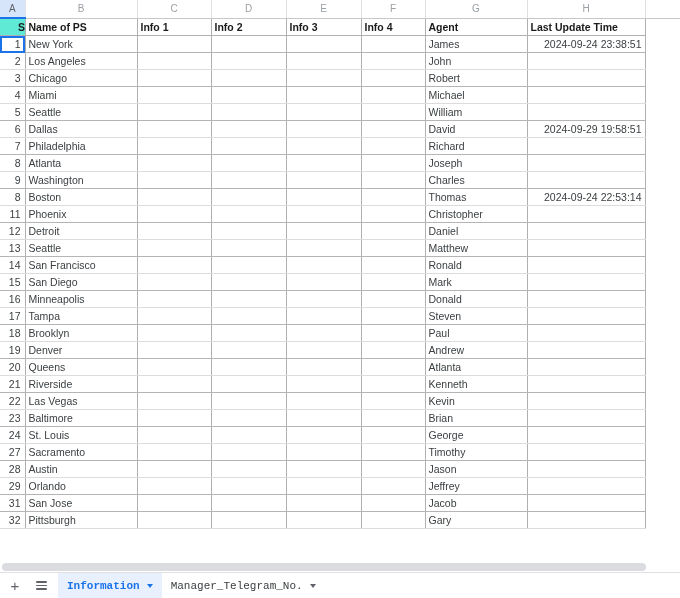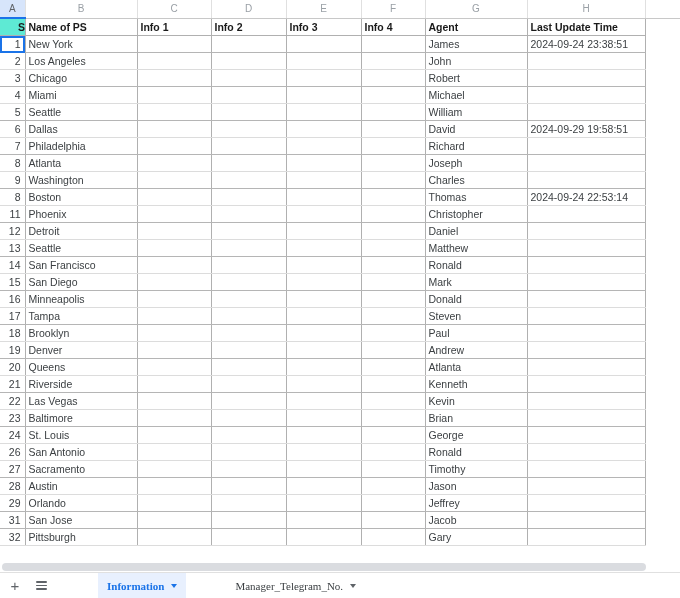--- a/index.html
+++ b/index.html
@@ -99,21 +99,21 @@
   }
   tr.datarow.alt td { border-bottom: 1px solid #dcdcdc; }
   tr.datarow td.rowno {
     text-align: right;
     padding-right: 4px;
     color: #3c4043;
     border-right: 1px solid #b0b0b0;
     background: #ffffff;
   }
   tr.datarow td.tail { border-right: none; border-bottom: none; background: #fff; }
-  td.num { text-align: left; padding-right: 4px; }
+  td.num { text-align: right; padding-right: 4px; }
 
   
   td.selcell {
     position: relative;
     outline: 2px solid #1a73e8;
     outline-offset: -2px;
   }
 
   
   .hscroll-track {
@@ -161,24 +161,23 @@
     display: flex; flex-direction: column; justify-content: space-between;
   }
   .ham i { display: block; height: 1.6px; background: #5f6368; border-radius: 1px; }
   .tabs { display: flex; align-items: center; height: 26px; margin-left: 4px; }
   .sheet-tab {
     display: flex; align-items: center; gap: 7px;
     height: 26px;
     padding: 0 9px;
     font-size: 11px;
     color: #3c4043;
-    font-family: Liberation Serif, serif;
+    font-family: Liberation Mono, monospace;
     cursor: pointer;
     white-space: nowrap;
-    margin-left: 40px;
   }
   .sheet-tab.active {
     background: #e8f0fe;
     color: #1a73e8;
     font-weight: bold;
   }
   .caret {
     width: 0; height: 0;
     border-left: 3.5px solid transparent;
     border-right: 3.5px solid transparent;
@@ -485,31 +484,20 @@
             <td class="tail"></td>
           </tr>
           <tr class="datarow alt">
             <td class="rowno">24</td>
             <td>St. Louis</td>
             <td></td>
             <td></td>
             <td></td>
             <td></td>
             <td>George</td>
-            <td class="num"></td>
-            <td class="tail"></td>
-          </tr>
-          <tr class="datarow alt">
-            <td class="rowno">26</td>
-            <td>San Antonio</td>
-            <td></td>
-            <td></td>
-            <td></td>
-            <td></td>
-            <td>Ronald</td>
             <td class="num"></td>
             <td class="tail"></td>
           </tr>
           <tr class="datarow">
             <td class="rowno">27</td>
             <td>Sacramento</td>
             <td></td>
             <td></td>
             <td></td>
             <td></td>

